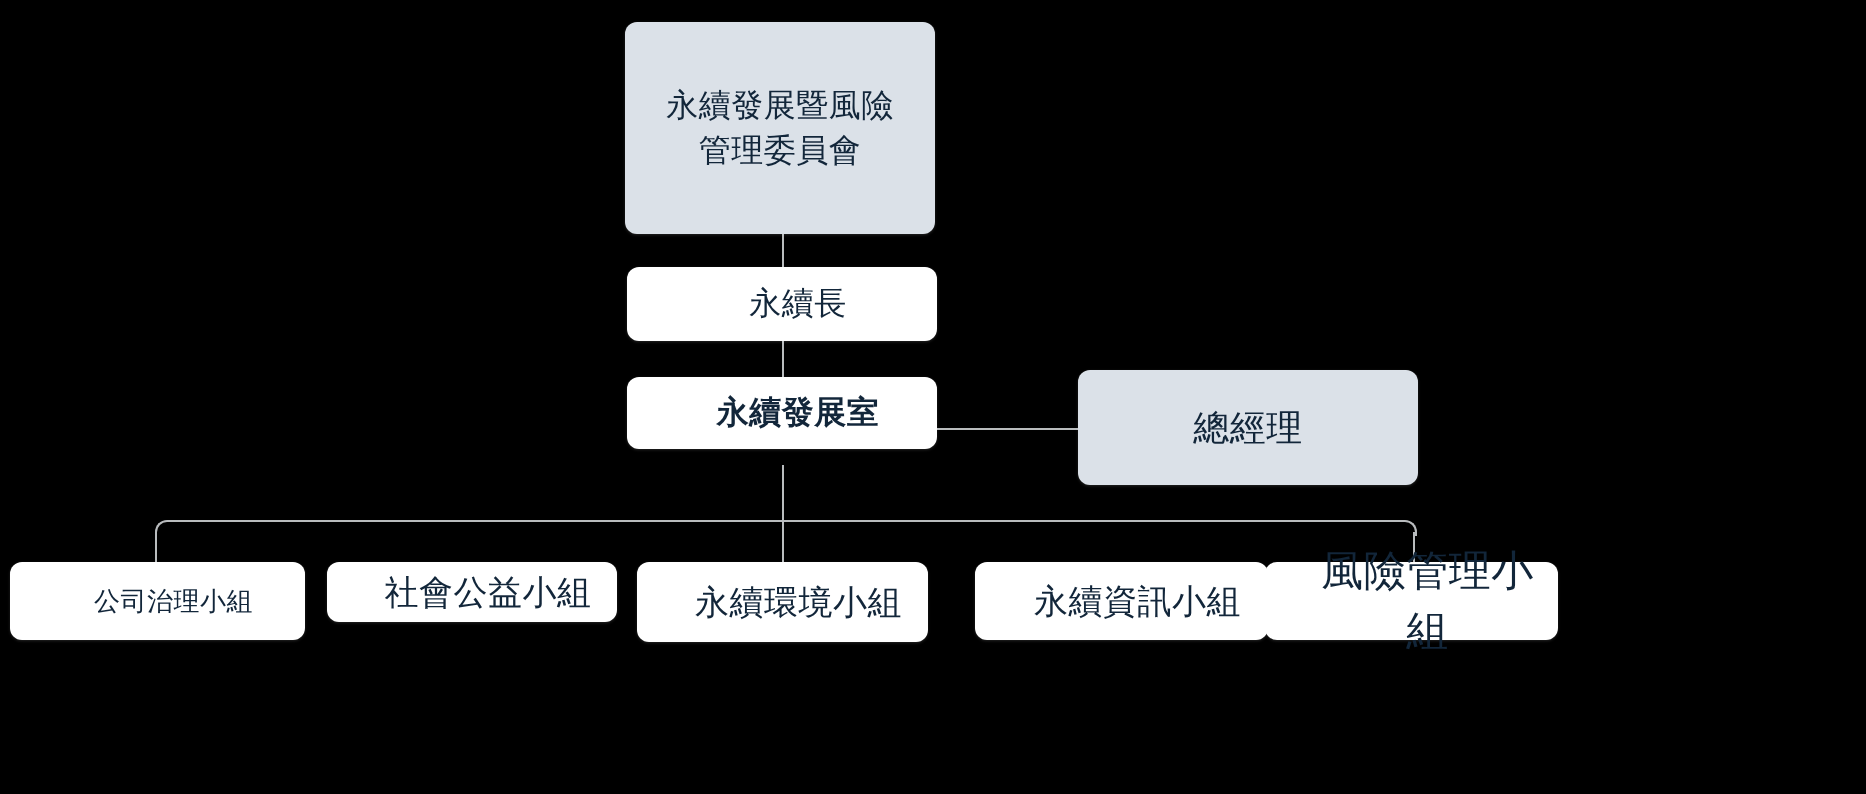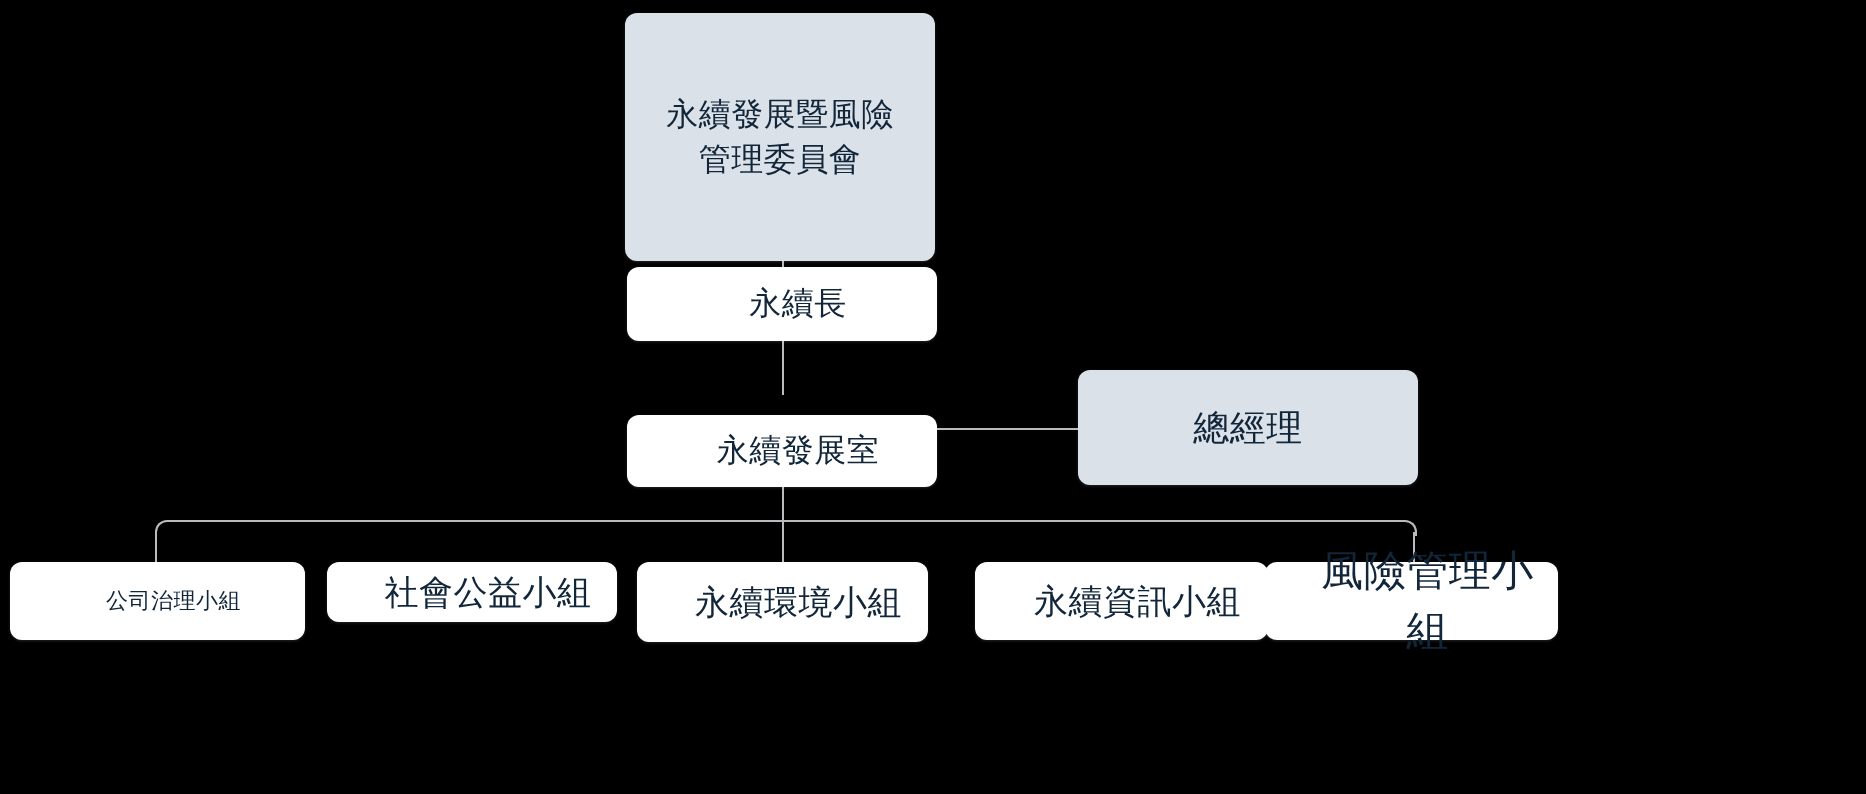--- a/index.html
+++ b/index.html
@@ -85,38 +85,38 @@
   <div class="conn conn-h" style="left:167px; top:520px; width:1236px;"></div>
 
   <div class="corner corner-tl" style="left:155px; top:520px; width:14px; height:14px;"></div>
   <div class="conn conn-v" style="left:155px; top:532px; height:32px;"></div>
 
   <div class="corner corner-tr" style="left:1401px; top:520px; width:14px; height:14px;"></div>
   <div class="conn conn-v" style="left:1413px; top:532px; height:32px;"></div>
 
   <div class="conn conn-v" style="left:782px; top:520px; height:44px;"></div>
 
-  <div class="node fill-accent" style="left:625px; top:13px; width:310px; height:248px; font-size:32px;">
+  <div class="node fill-accent" style="left:625px; top:22px; width:310px; height:212px; font-size:32px;">
     <span class="label">永續發展暨風險
 管理委員會</span>
   </div>
 
   <div class="node fill-white" style="left:627px; top:267px; width:310px; height:74px; font-size:32px;">
     <span class="label">永續長</span>
   </div>
 
-  <div class="node fill-white" style="left:627px; top:415px; width:310px; height:72px; font-size:32px;">
+  <div class="node fill-white" style="left:627px; top:377px; width:310px; height:72px; font-size:32px;font-weight:bold;">
     <span class="label">永續發展室</span>
   </div>
 
   <div class="node fill-accent" style="left:1078px; top:370px; width:340px; height:115px; font-size:36px;">
     <span class="label">總經理</span>
   </div>
 
-  <div class="node fill-white" style="left:10px; top:562px; width:295px; height:78px; font-size:22px;">
+  <div class="node fill-white" style="left:10px; top:562px; width:295px; height:78px; font-size:26px;">
     <span class="label">公司治理小組</span>
   </div>
 
   <div class="node fill-white" style="left:327px; top:562px; width:290px; height:60px; font-size:34px;">
     <span class="label">社會公益小組</span>
   </div>
 
   <div class="node fill-white" style="left:637px; top:562px; width:291px; height:80px; font-size:34px;">
     <span class="label">永續環境小組</span>
   </div>

